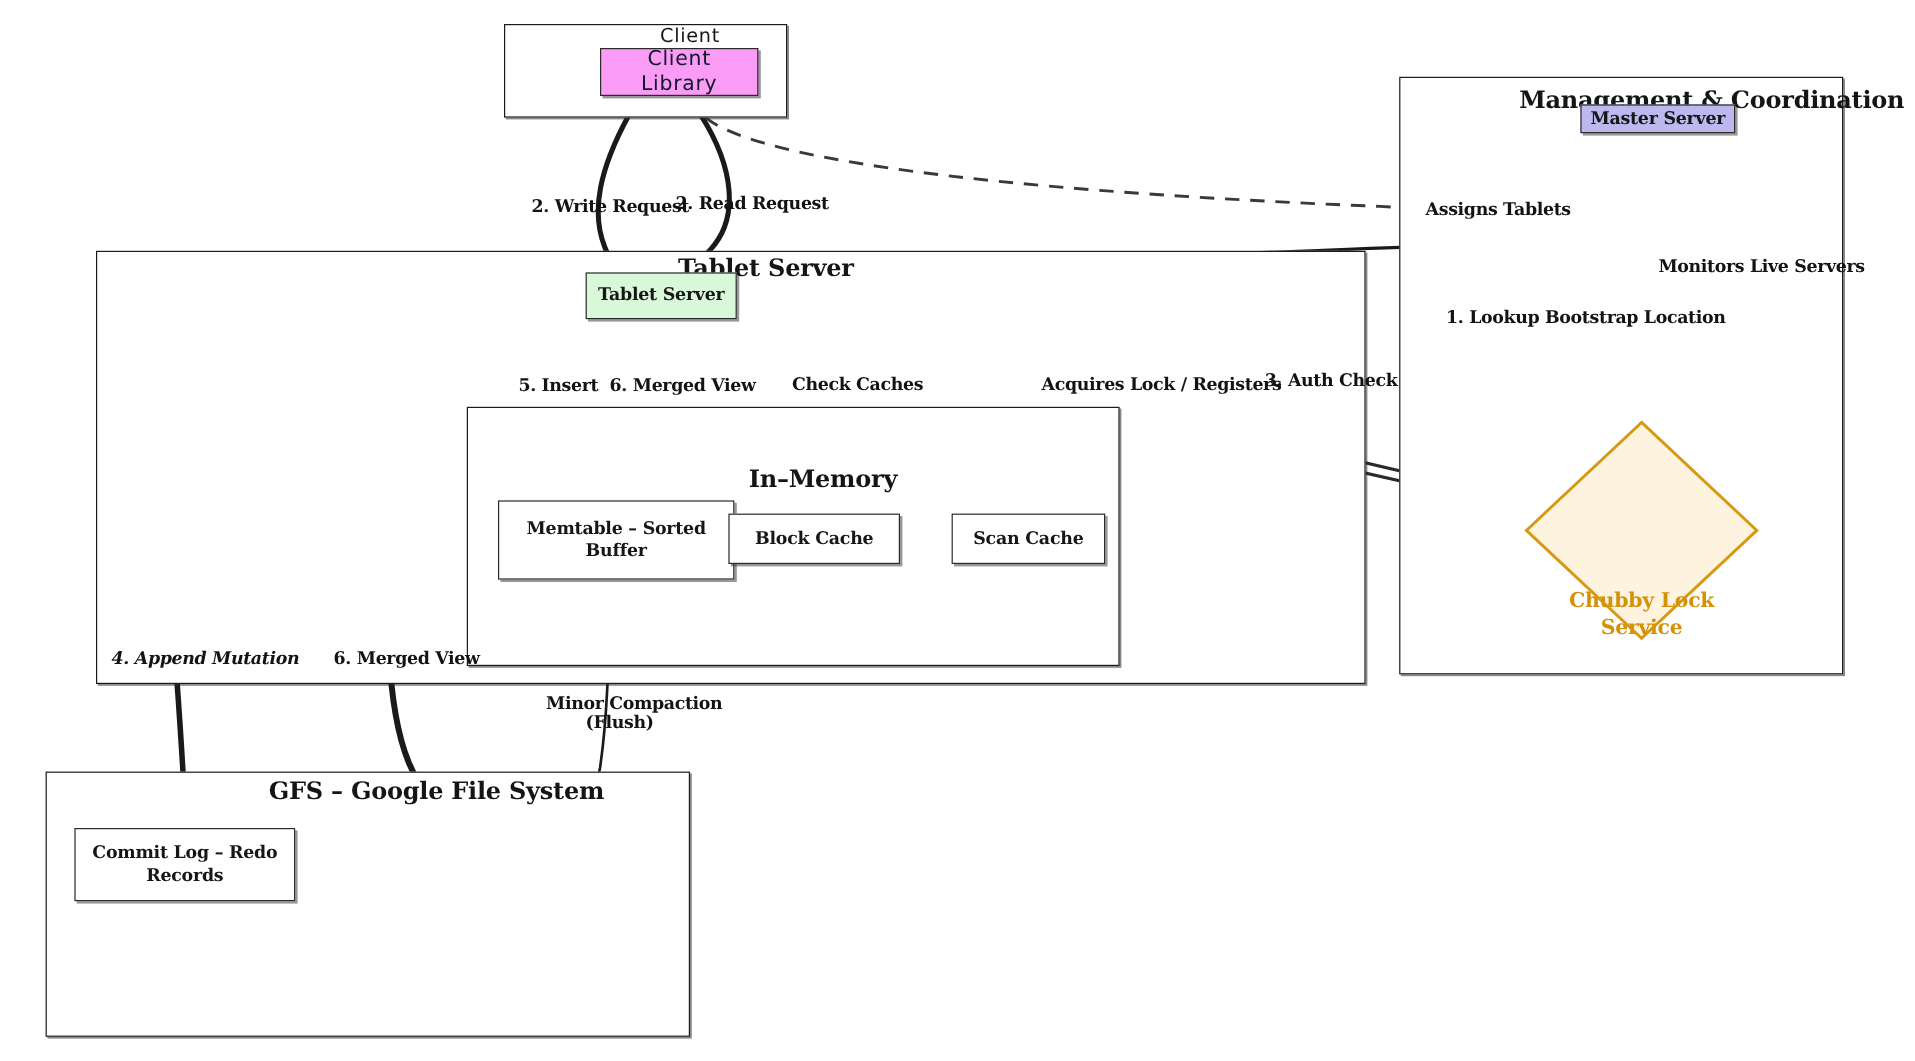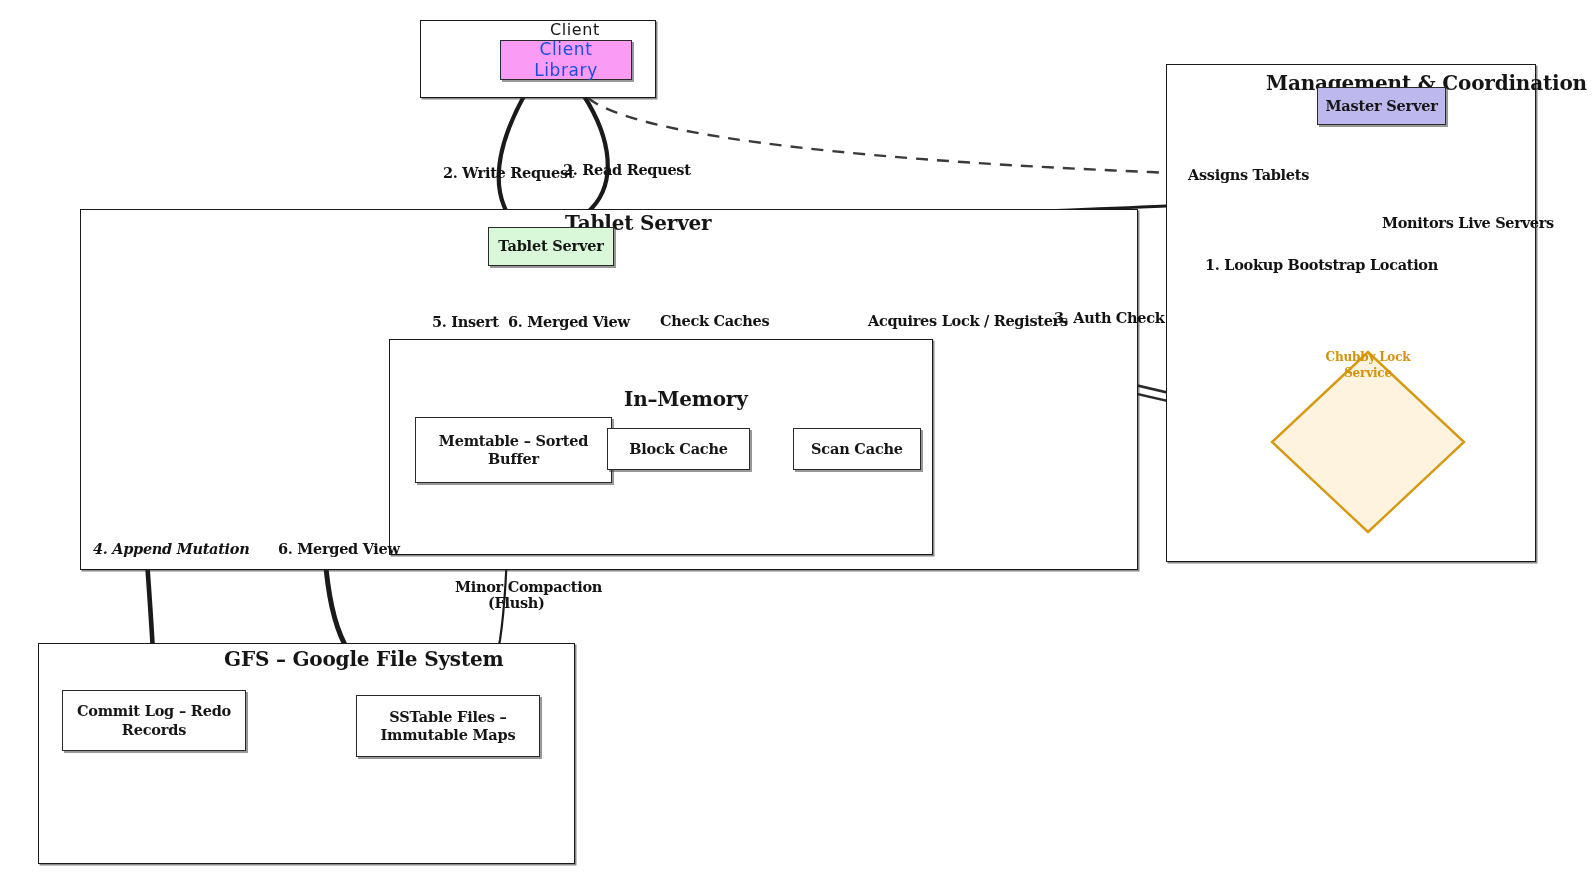--- a/index.html
+++ b/index.html
@@ -62,44 +62,44 @@
     color: #161616;
     letter-spacing: -0.2px;
     line-height: 1.25;
     padding: 2px 6px;
   }
   .node.hand {
     font-family: "DejaVu Sans", sans-serif;
     font-weight: normal;
     font-size: 17px;
     letter-spacing: 0.6px;
-    color: #1d4ed8;
+    color: #0f172a;
   }
   
   .diamond-wrap {
     position: absolute;
   }
   .diamond-shape {
     position: absolute;
     left: 0; top: 0;
     width: 100%;
     height: 100%;
   }
   .diamond-text {
     position: absolute;
     left: 0; top: 0;
     width: 100%;
     height: 100%;
     display: flex;
-    align-items: flex-start;
+    align-items: flex-end;
     justify-content: center;
     text-align: center;
     font-family: "DejaVu Serif", serif;
     font-weight: bold;
-    font-size: 12px;
+    font-size: 17px;
     line-height: 1.3;
     letter-spacing: -0.2px;
   }
   
   .elabel {
     position: absolute;
     font-family: "DejaVu Serif", serif;
     font-weight: bold;
     font-size: 14.5px;
     color: #131313;
@@ -174,23 +174,22 @@
   <div class="node" style="left:488px; top:227px; width:126px; height:39px; background:#d9f7d9;">Tablet Server</div>
 
   <div class="node" style="left:415px; top:417px; width:197px; height:66px;">Memtable – Sorted Buffer</div>
 
   <div class="node" style="left:607px; top:428px; width:143px; height:42px;">Block Cache</div>
 
   <div class="node" style="left:793px; top:428px; width:128px; height:42px;">Scan Cache</div>
 
   <div class="node" style="left:62px; top:690px; width:184px; height:61px;">Commit Log – Redo Records</div>
 
-  <div class="node" style="left:356px; top:695px; width:184px; height:62px;">SSTable Files – Immutable Maps</div>
-
-  <div class="node" style="left:1317px; top:87px; width:129px; height:38px; background:#bdb9ee;">Master Server</div>
+
+  <div class="node" style="left:1317px; top:87px; width:129px; height:24px; background:#bdb9ee;">Master Server</div>
 
   <div class="diamond-wrap" style="left:1270px; top:350px; width:196px; height:184px;">
     <svg class="diamond-shape" viewBox="0 0 196 184" xmlns="http://www.w3.org/2000/svg">
       <polygon points="98,2 194,92 98,182 2,92" fill="#fdf3de" stroke="#d69a12" stroke-width="2.4"></polygon>
     </svg>
     <div class="diamond-text" style="color:#d4920a;">
       <div>
         <div>Chubby Lock</div>
         <div>Service</div>
       </div>

